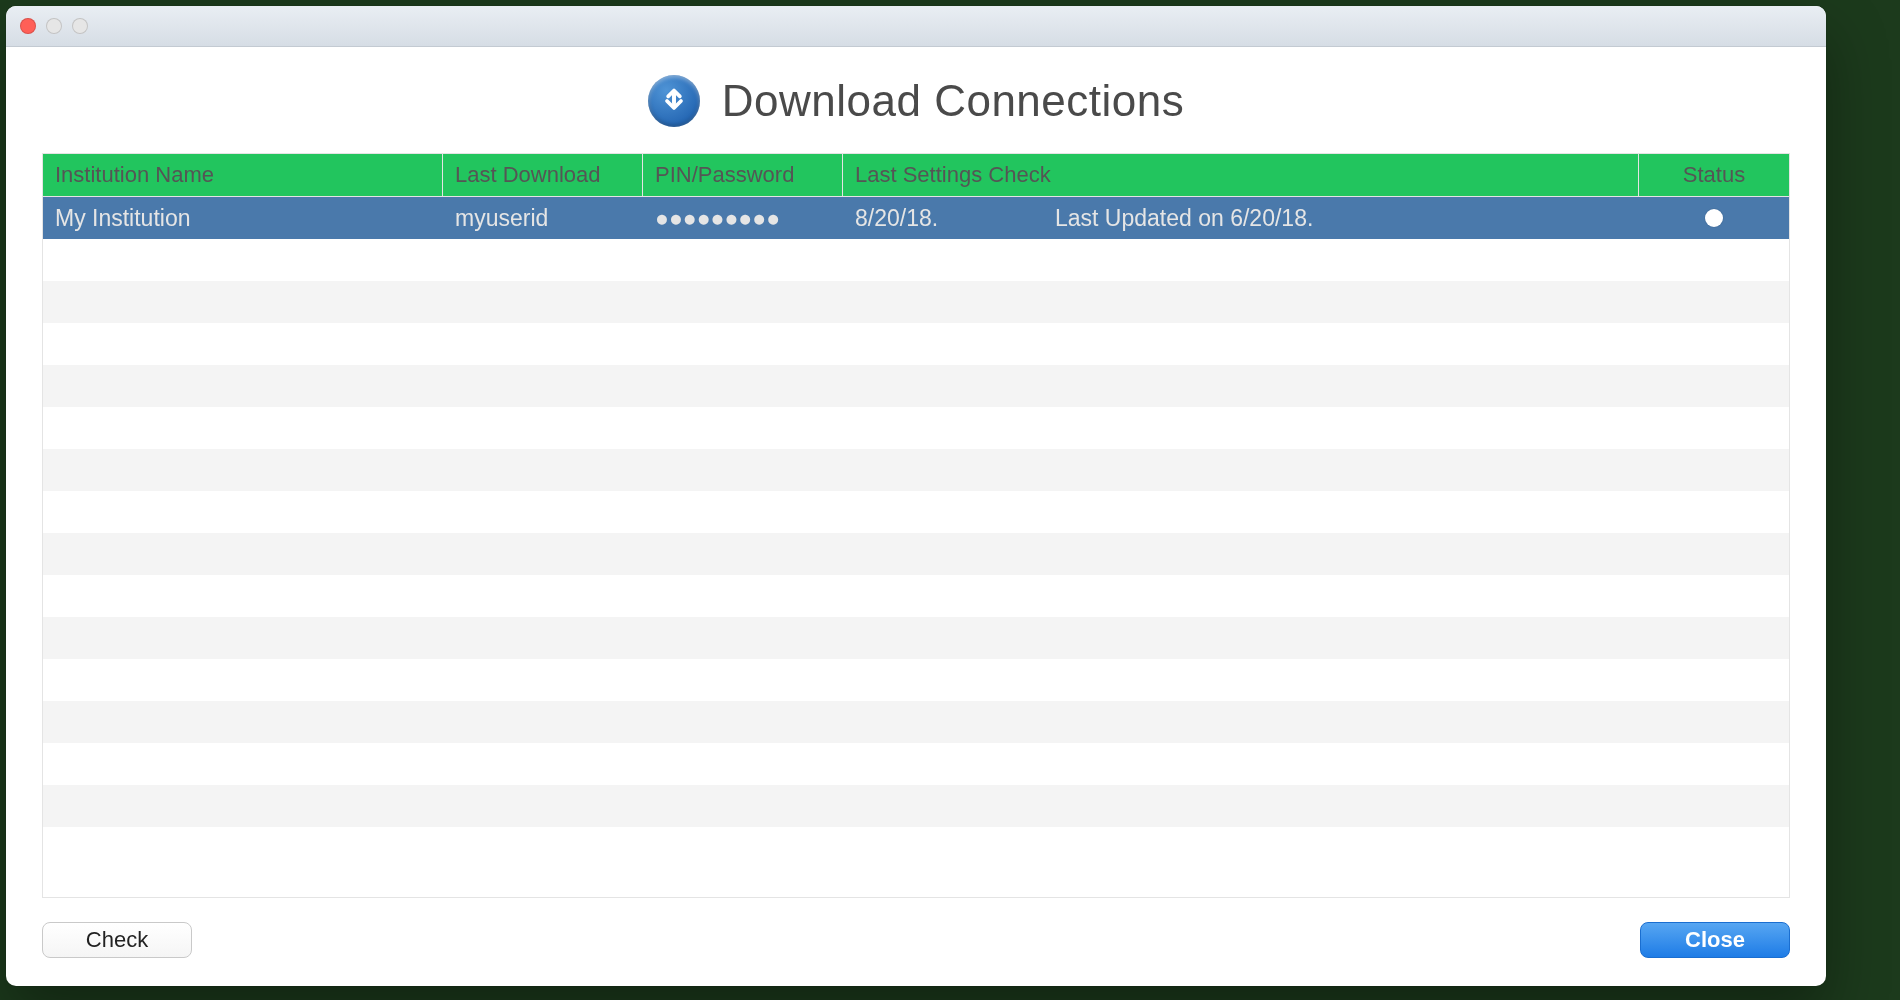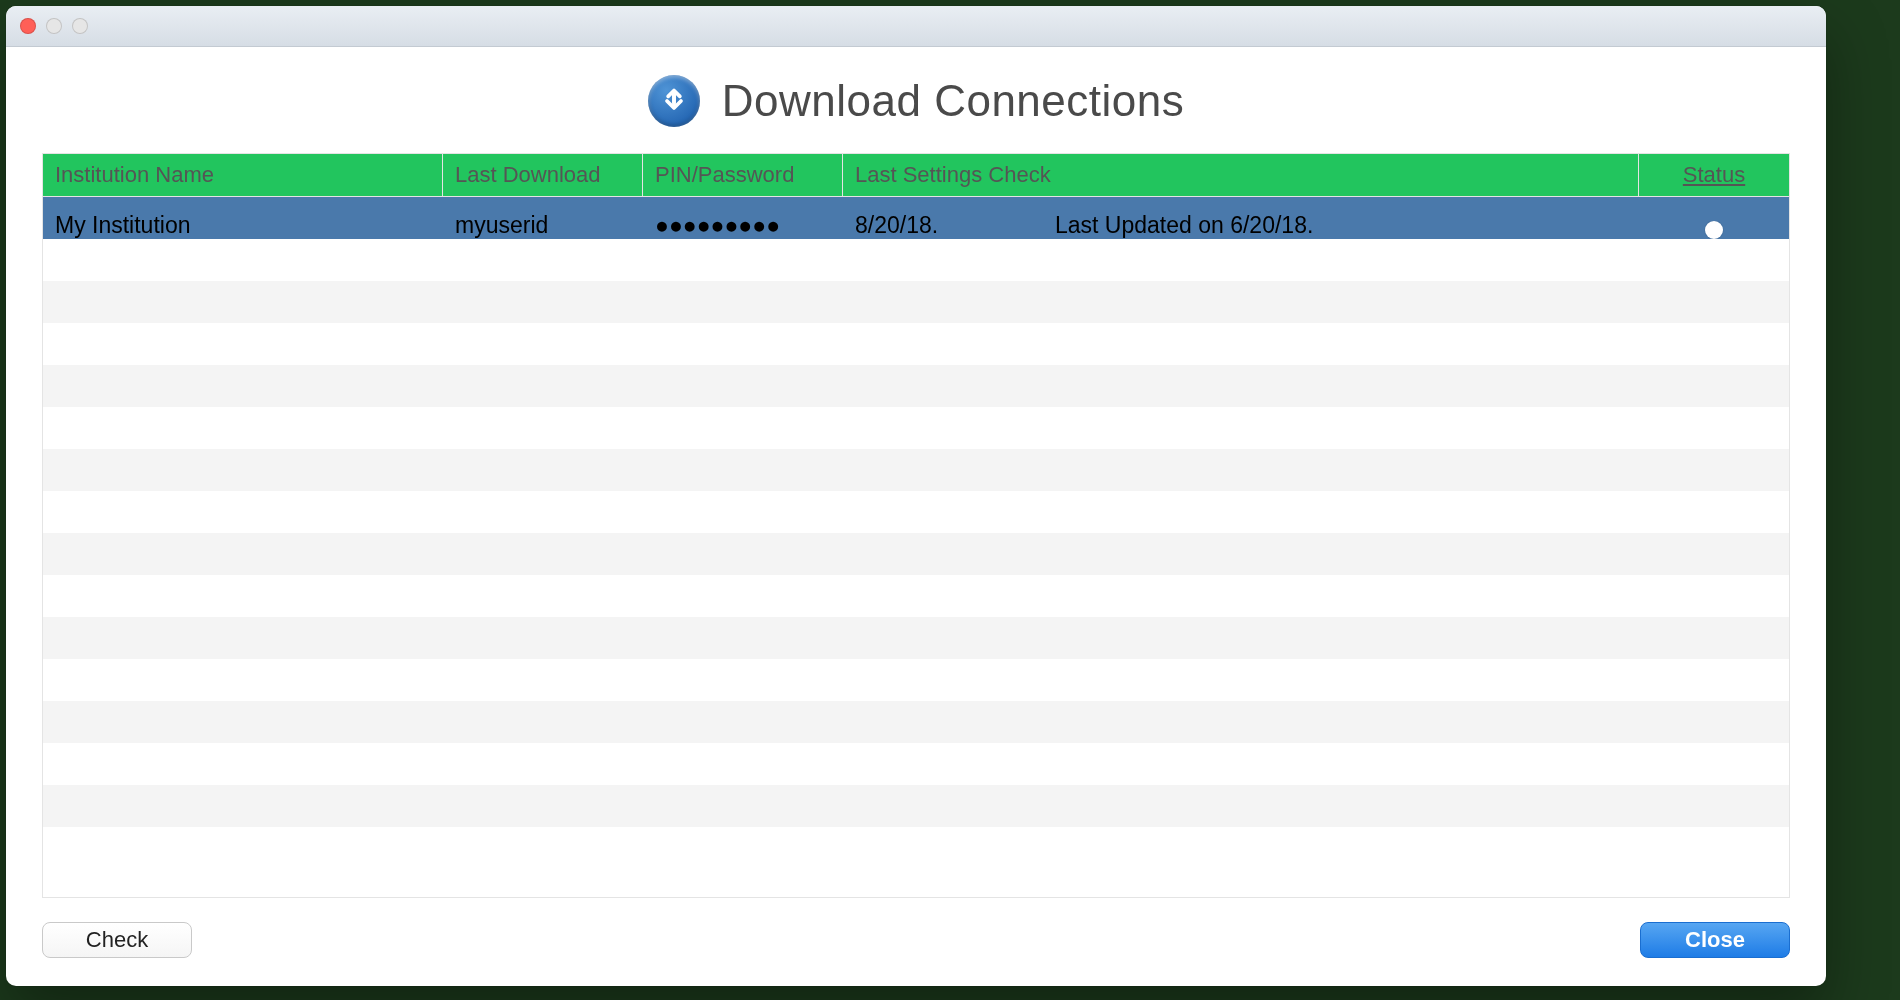--- a/index.html
+++ b/index.html
@@ -102,21 +102,21 @@
   }
   .th {
     display: flex;
     align-items: center;
     padding: 0 12px;
     border-right: 1px solid #e4e4e4;
     box-sizing: border-box;
     white-space: nowrap;
     overflow: hidden;
   }
-  .th:last-child { border-right: none; text-decoration: underline; }
+  .th:last-child { border-right: none; }
 
   
   .col-inst   { width: 400px; }
   .col-user   { width: 200px; }
   .col-pass   { width: 200px; }
   .col-last   { width: 200px; }
   .col-check  { flex: 1 1 auto; } 
   .col-status { width: 150px; justify-content:center; }
 
   .tbody {
@@ -132,22 +132,21 @@
   .td {
     display: flex;
     align-items: center;
     padding: 0 12px;
     box-sizing: border-box;
     white-space: nowrap;
     overflow: hidden;
   }
   .tr.selected {
     background: #4a79ab;
-    color: #000000;
-    align-items: flex-end;
+    color: #e5e5e5;
   }
 
   
   .stripe.even { background: #ffffff; }
   .stripe.odd  { background: #f4f4f4; }
 
   .status-dot {
     width: 18px;
     height: 18px;
     border-radius: 50%;

